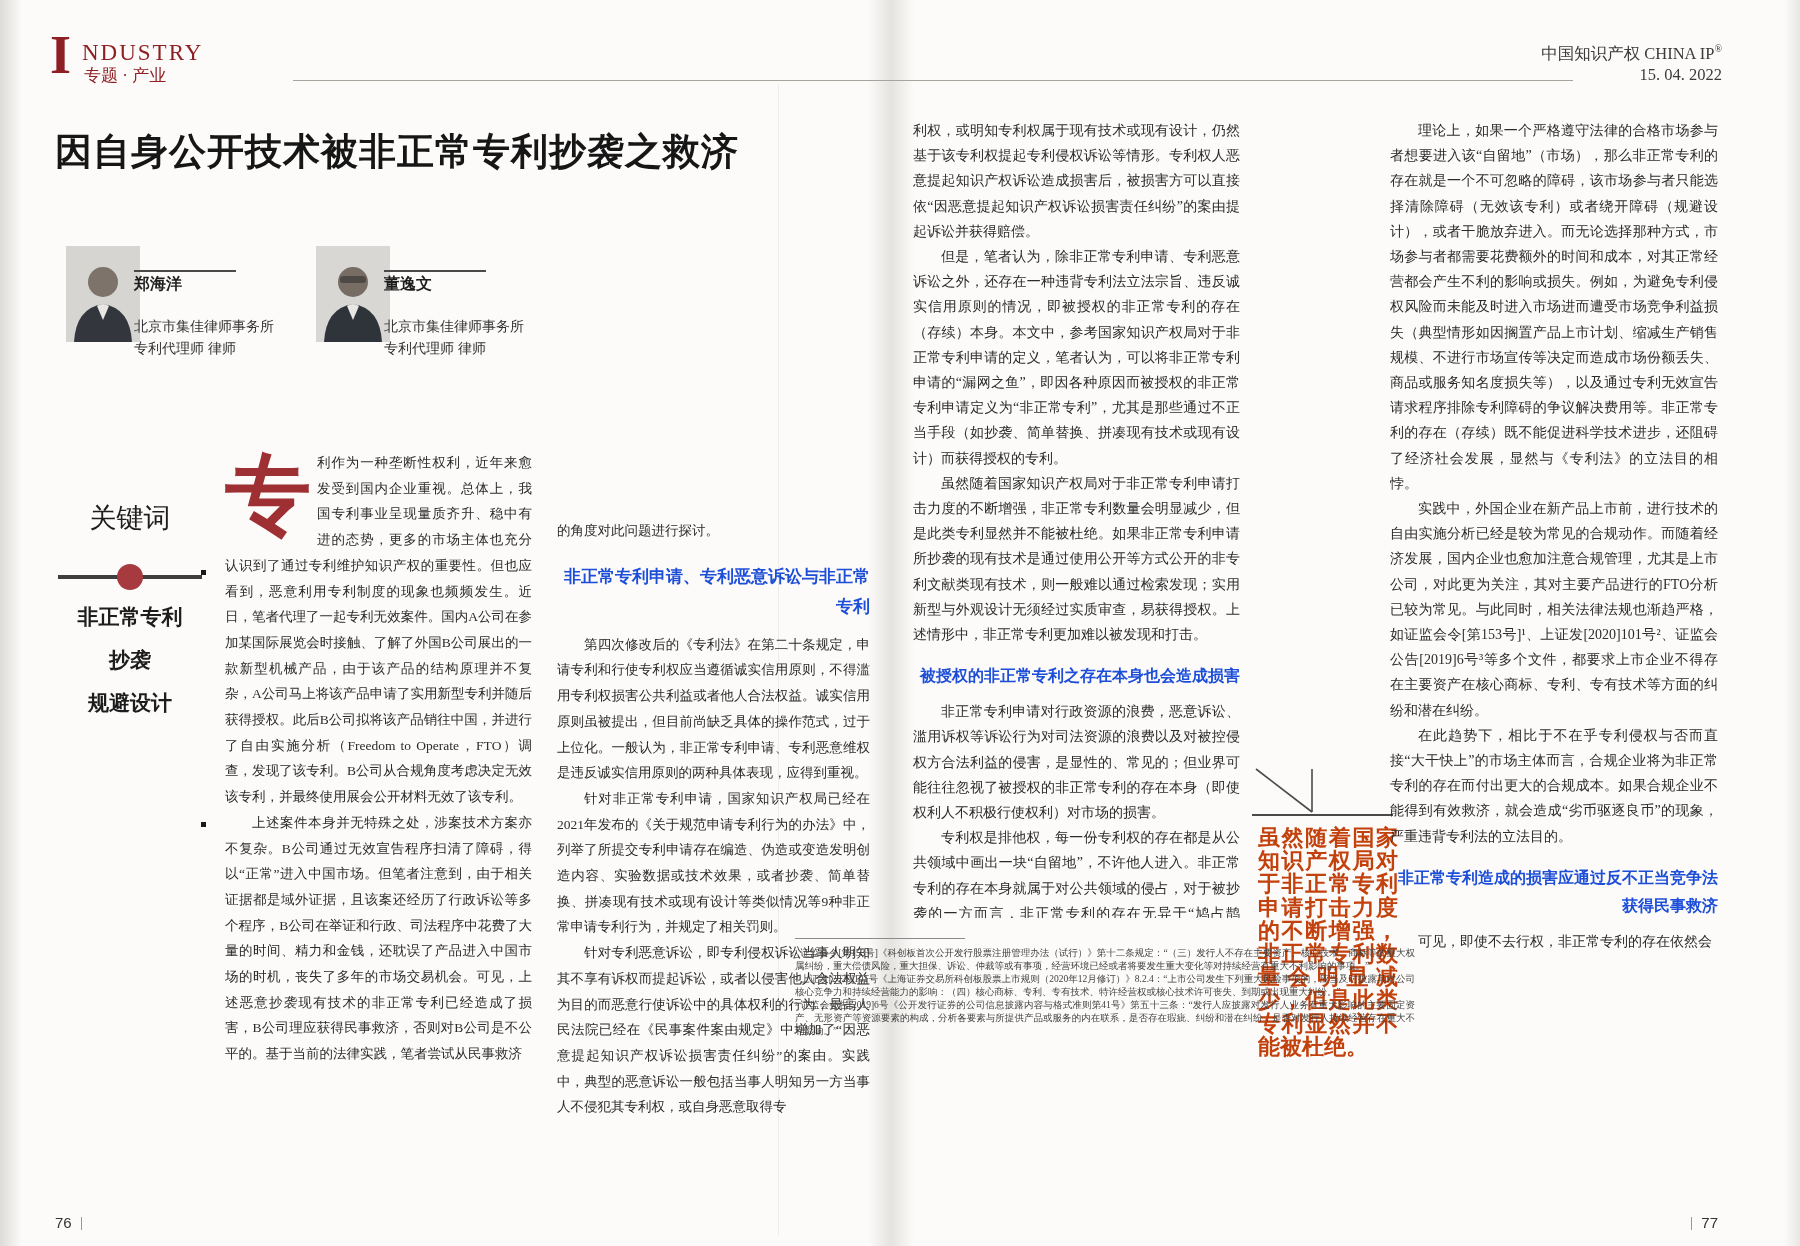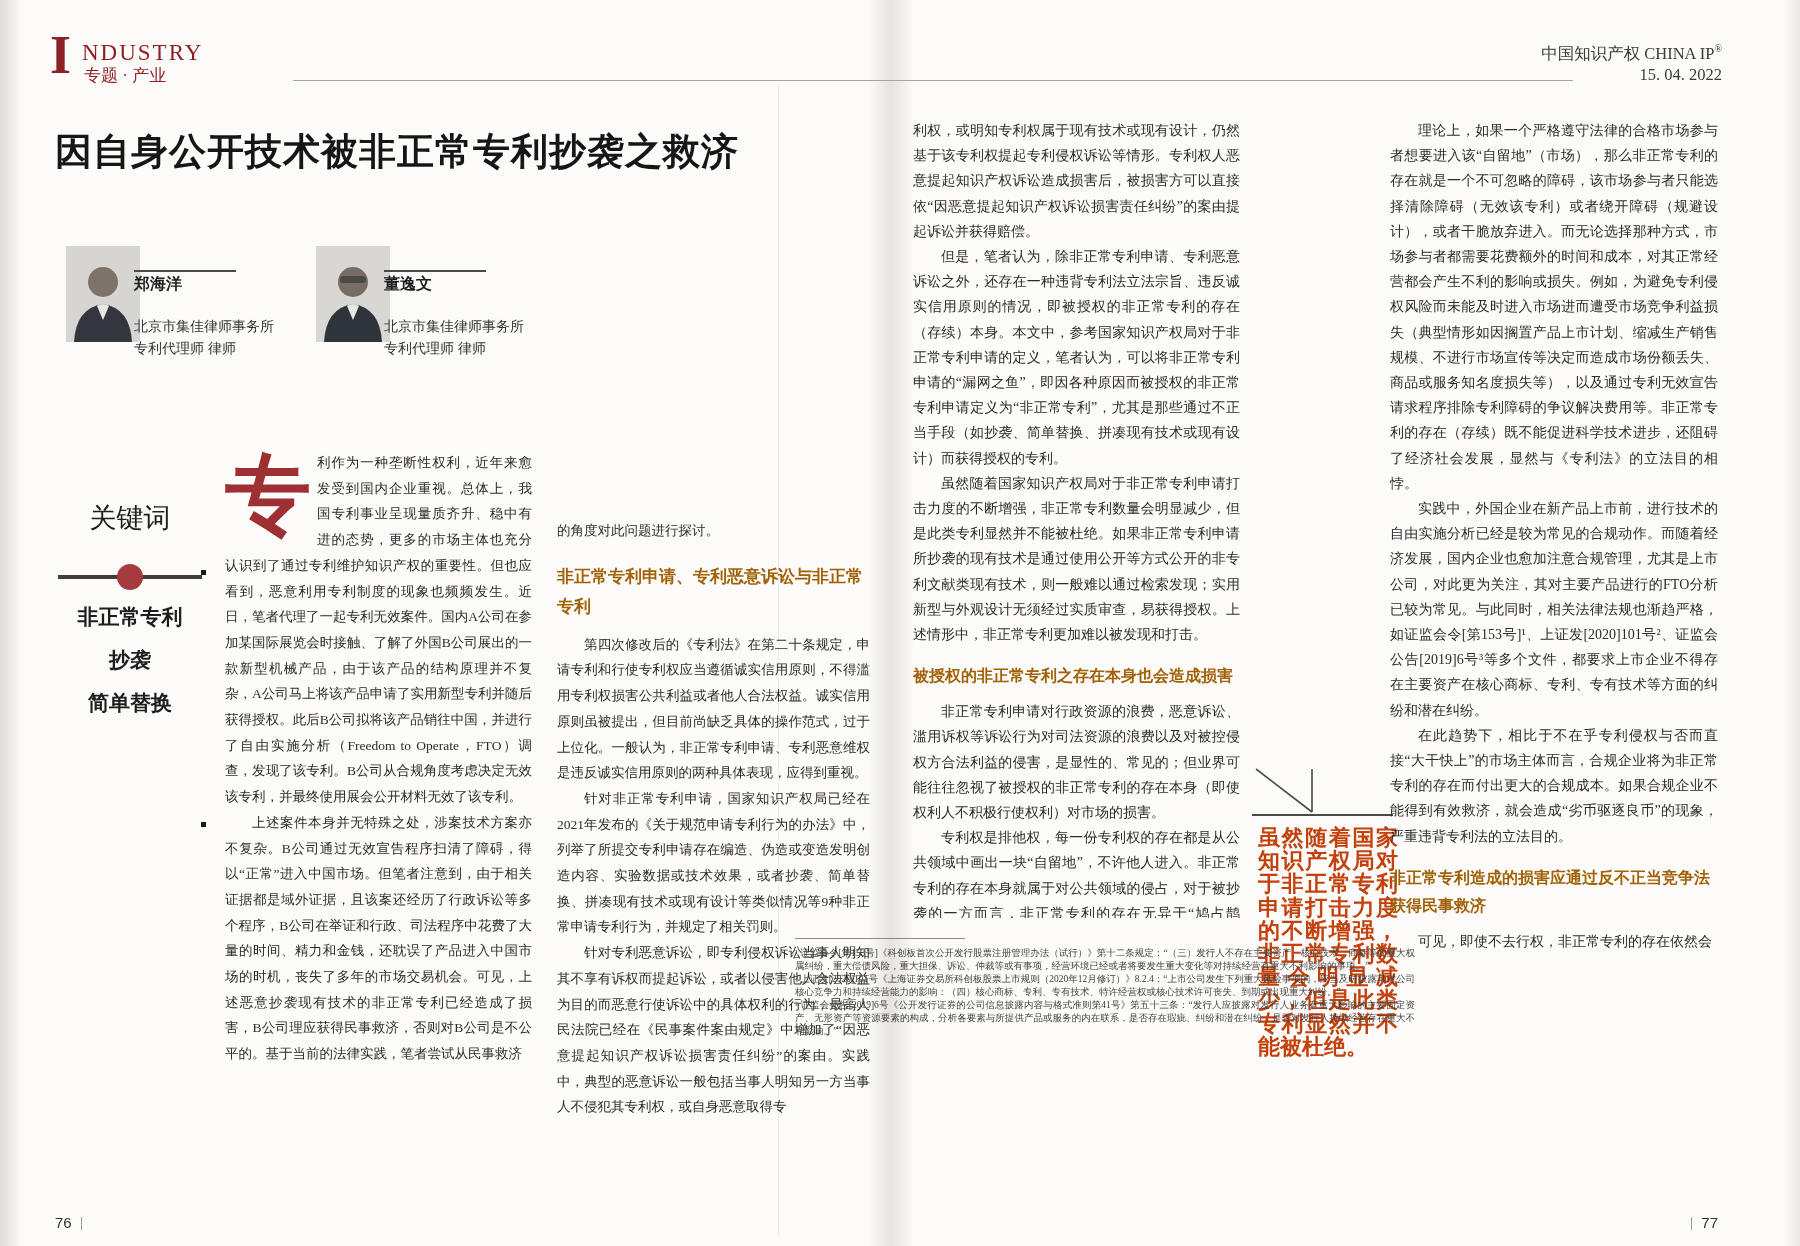--- a/index.html
+++ b/index.html
@@ -49,22 +49,22 @@
   .kw-rule .bar { position:absolute; left:0; top:11px; width:144px; height:4px; background:#3e3e3e; }
   .kw-rule .dot { position:absolute; left:59px; top:0; width:26px; height:26px; border-radius:50%; background:#a63a3e; }
   .kw-item { margin-top:12px; font-size:21px; font-weight:bold; color:#1d1d1d; line-height:31px; }
 
   
   .col { position:absolute; overflow:hidden; text-align:justify; }
   .col p { text-indent:2em; }
   .col p.cont { text-indent:0; }
   .c-left  { font-size:13.5px; line-height:25.7px; }
   .c-right { font-size:14px;   line-height:25.2px; }
-  .col h3 { font-family:"Liberation Sans","DejaVu Sans",sans-serif; color:#a16207;
-    text-align:left; font-weight:bold; }
+  .col h3 { font-family:"Liberation Sans","DejaVu Sans",sans-serif; color:#1d4ed8;
+    text-align:right; font-weight:bold; }
   .h-left  { font-size:17px; line-height:30px; margin:18px 0 10px; }
   .h-right { font-size:16px; line-height:28px; margin:15px 0 9px; }
 
   .dropcap { float:left; width:86px; height:84px; margin:6px 6px 0 0; text-align:center;
     font-size:86px; line-height:80px; color:#9e2f33; font-weight:bold;
     font-family:"Liberation Serif",serif; }
 
   
   .pq-arrow { position:absolute; left:1250px; top:764px; }
   .pq-rule { position:absolute; left:1252px; top:814px; width:141px; height:2px; background:#4a4a4a; }
@@ -140,21 +140,21 @@
   </div>
 
   <div class="kw">
     <div class="kw-label">关键词</div>
     <div class="kw-rule">
       <div class="bar"></div>
       <div class="dot"></div>
     </div>
     <div class="kw-item">非正常专利</div>
     <div class="kw-item">抄袭</div>
-    <div class="kw-item">简单替换</div>
+    <div class="kw-item">规避设计</div>
   </div>
 
   <div class="mark" style="left:201px; top:570px;"></div>
   <div class="mark" style="left:201px; top:822px;"></div>
 
   <div class="col c-left" style="left:225px; top:450px; width:307px; height:675px;">
     <p class="cont"><span class="dropcap">专</span><span>利作为一种垄断性权利，近年来愈发受到国内企业重视。总体上，我国专利事业呈现量质齐升、稳中有进的态势，更多的市场主体也充分认识到了通过专利维护知识产权的重要性。但也应看到，恶意利用专利制度的现象也频频发生。近日，笔者代理了一起专利无效案件。国内A公司在参加某国际展览会时接触、了解了外国B公司展出的一款新型机械产品，由于该产品的结构原理并不复杂，A公司马上将该产品申请了实用新型专利并随后获得授权。此后B公司拟将该产品销往中国，并进行了自由实施分析（Freedom to Operate，FTO）调查，发现了该专利。B公司从合规角度考虑决定无效该专利，并最终使用展会公开材料无效了该专利。</span></p>
     <p>上述案件本身并无特殊之处，涉案技术方案亦不复杂。B公司通过无效宣告程序扫清了障碍，得以“正常”进入中国市场。但笔者注意到，由于相关证据都是域外证据，且该案还经历了行政诉讼等多个程序，B公司在举证和行政、司法程序中花费了大量的时间、精力和金钱，还耽误了产品进入中国市场的时机，丧失了多年的市场交易机会。可见，上述恶意抄袭现有技术的非正常专利已经造成了损害，B公司理应获得民事救济，否则对B公司是不公平的。基于当前的法律实践，笔者尝试从民事救济</p>
   </div>
 

